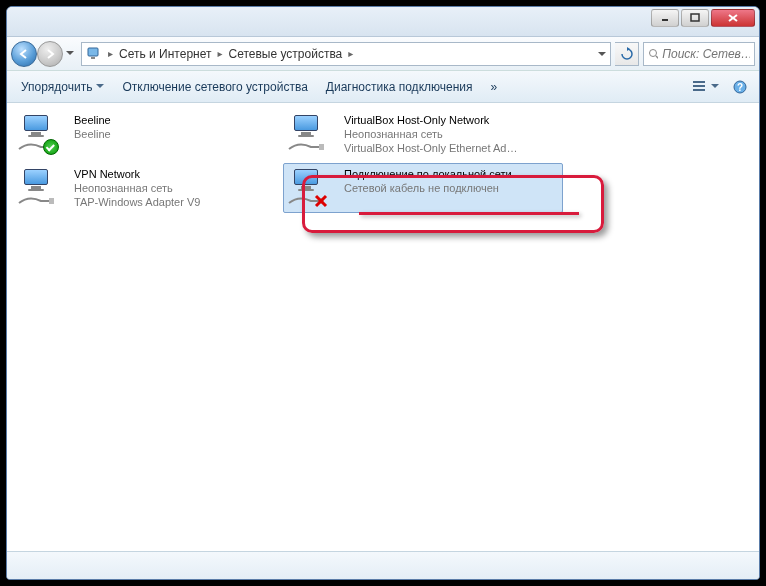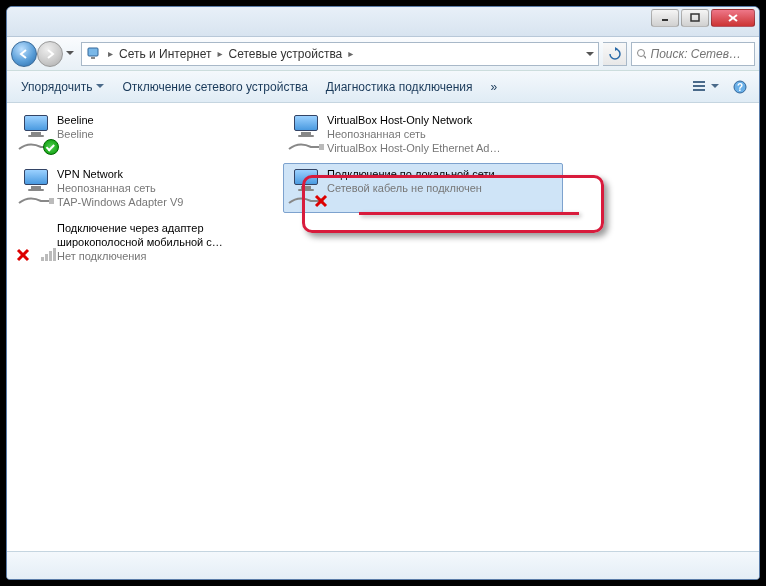--- a/index.html
+++ b/index.html
@@ -16,33 +16,33 @@
 .navbar { height: 34px; background: linear-gradient(#fafcfe, #e8f0f6); display:flex; align-items:center; padding: 0 4px; border-bottom: 1px solid #cdd; }
 .navbtns { display:flex; align-items:center; gap: -2px; }
 .navcircle { width: 26px; height: 26px; border-radius: 50%; background: radial-gradient(circle at 40% 30%, #bde0ff, #5a9ed8 55%, #2a6aa8); border: 1px solid #3a6a98; display:flex; align-items:center; justify-content:center; }
 .navcircle.disabled { background: radial-gradient(circle at 40% 30%, #eee, #ccc 55%, #aaa); border-color:#999; }
 .navcircle svg { display:block; }
 .navdd { width: 14px; height: 24px; display:flex; align-items:center; justify-content:center; }
 .addressbar { flex: 1; height: 24px; margin: 0 4px; background: #fff; border: 1px solid #a8b8c8; display:flex; align-items:center; padding: 0 4px; font-size: 12px; color: #333; gap: 6px; }
 .addr-icon { width: 16px; height: 16px; display:flex; align-items:center; justify-content:center; }
 .addr-sep { color: #666; font-size: 10px; }
 .refreshbox { width: 24px; height: 24px; border: 1px solid #a8b8c8; border-left:none; background: linear-gradient(#f8f8f8,#e8e8e8); display:flex; align-items:center; justify-content:center; }
-.searchbox { width: 124px; height: 24px; margin-left:4px; border: 1px solid #a8b8c8; background:#fff; display:flex; align-items:center; padding:0 4px; gap:4px; }
+.searchbox { width: 112px; height: 24px; margin-left:4px; border: 1px solid #a8b8c8; background:#fff; display:flex; align-items:center; padding:0 4px; gap:4px; }
 .searchbox input { border:none; outline:none; font-size:12px; color:#888; width:100%; font-style:italic; }
 
 
 .cmdbar { height: 32px; background: linear-gradient(#f4f8fc, #e0ecf5); border-bottom: 1px solid #c5d5e0; display:flex; padding: 0 6px; font-size: 12px; color: #1a3a5a; gap: 2px; }
 .cmditem { padding: 4px 8px; display:flex; align-items:center; gap:4px; border-radius:2px; cursor:default; }
 .cmdspacer { flex:1; }
 .cmdicon { display:flex; align-items:center; gap:2px; padding:4px 6px; }
 
 
 .content { position: absolute; left:0; right:0; top: 96px; bottom: 28px; background:#fff; padding: 6px; overflow:hidden; }
 .items { display:grid; grid-template-columns: 260px 280px; gap: 4px 10px; align-content:start; }
-.conn-item { display:flex; padding: 4px; gap: 0; align-items:flex-start; position:relative; }
+.conn-item { display:flex; padding: 4px; gap: 17px; align-items:flex-start; position:relative; }
 .conn-item.selected { background: #cfe4f7; border: 1px solid #7da2ce; border-radius:2px; padding:3px; }
 .conn-icon { width: 40px; height: 40px; position:relative; flex-shrink:0; }
 .conn-text { font-size: 11px; line-height: 14px; overflow:hidden; }
 .conn-name { color: #000; white-space:nowrap; overflow:hidden; text-overflow:ellipsis; }
 .conn-sub { color: #777; white-space:nowrap; overflow:hidden; text-overflow:ellipsis; }
 
 
 .monitor { position:absolute; width:30px; height:24px; left:4px; top:2px; }
 .monitor .screen { position:absolute; width:24px; height:16px; left:3px; top:0; background: linear-gradient(#9bd1ff,#4a9ae0); border:1px solid #346; border-radius:2px; }
 .monitor .stand { position:absolute; width:10px; height:3px; left:10px; top:17px; background:#888; }
@@ -259,40 +259,20 @@
                 <line x1="12" y1="2" x2="2" y2="12" stroke="#d00" stroke-width="3"></line>
               </svg>
           </div>
         </div>
         <div class="conn-text">
           <div class="conn-name">Подключение по локальной сети</div>
           <div class="conn-sub">Сетевой кабель не подключен</div>
         </div>
       </div>
 
-      <div class="conn-item">
-        <div class="conn-icon">
-          <div class="sigbars grey">
-              <span></span>
-              <span></span>
-              <span></span>
-              <span></span>
-            </div>
-          <div class="badge x" style="right:auto; left:-2px; bottom:-2px;">
-            <svg width="14" height="14">
-                <line x1="2" y1="2" x2="12" y2="12" stroke="#d00" stroke-width="3"></line>
-                <line x1="12" y1="2" x2="2" y2="12" stroke="#d00" stroke-width="3"></line>
-              </svg>
-          </div>
-        </div>
-        <div class="conn-text">
-          <div class="conn-name" style="white-space:normal;">Подключение через адаптер широкополосной мобильной с…</div>
-          <div class="conn-sub">Нет подключения</div>
-        </div>
-      </div>
 
     </div>
   </div>
 
   <div class="callout"></div>
   <div class="underline"></div>
 
   <div class="statusbar"></div>
 
 </div>

